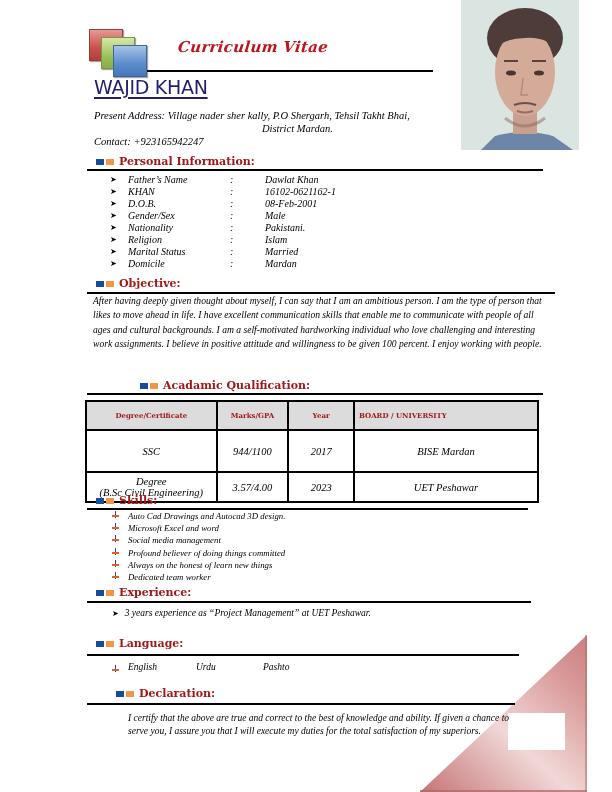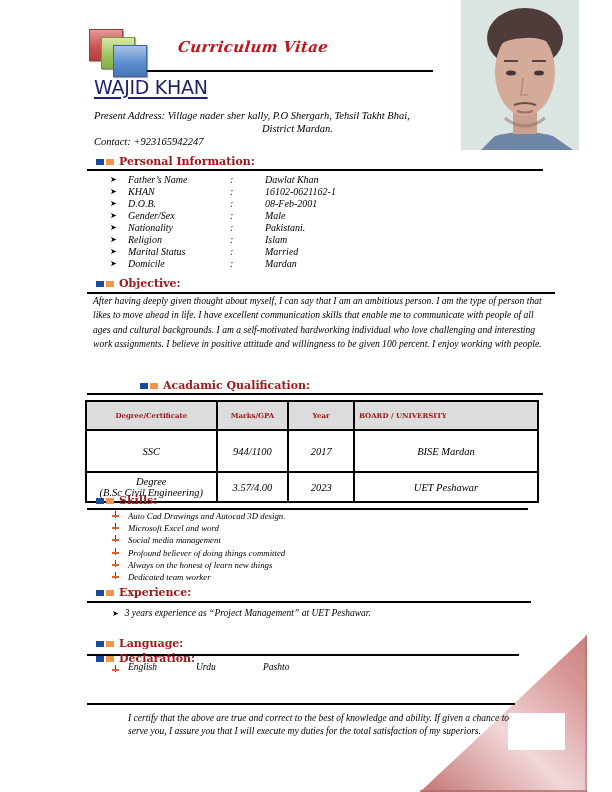--- a/index.html
+++ b/index.html
@@ -281,19 +281,19 @@
       <stop offset="0.8" stop-color="#d99898"></stop>
       <stop offset="1" stop-color="#c98080"></stop>
     </linearGradient>
   </defs>
   <polygon points="0,157 167,0 167,157" fill="url(#tg)"></polygon>
   <line x1="0" y1="156" x2="167" y2="156" stroke="#b06868" stroke-width="1.5"></line>
   <line x1="166" y1="0" x2="166" y2="157" stroke="#b06868" stroke-width="1"></line>
   <rect x="88" y="78" width="57" height="37" fill="#ffffff"></rect>
 </svg>
 
-<div class="sec-head" style="top:652px;">
+<div class="sec-head" style="top:687px;margin-left:20px;">
   <span class="sq-icon blue"></span>
   <span class="sq-icon orange"></span>
   <span class="sec-title">Declaration:</span>
 </div>
 <div class="rule" style="left:87px; top:703px; width:428px;"></div>
 <div class="abs decl">I certify that the above are true and correct to the best of knowledge and ability.  If given a chance to serve you, I assure you that I will execute my duties for the total satisfaction of my superiors.</div>
 
 </body></html>

